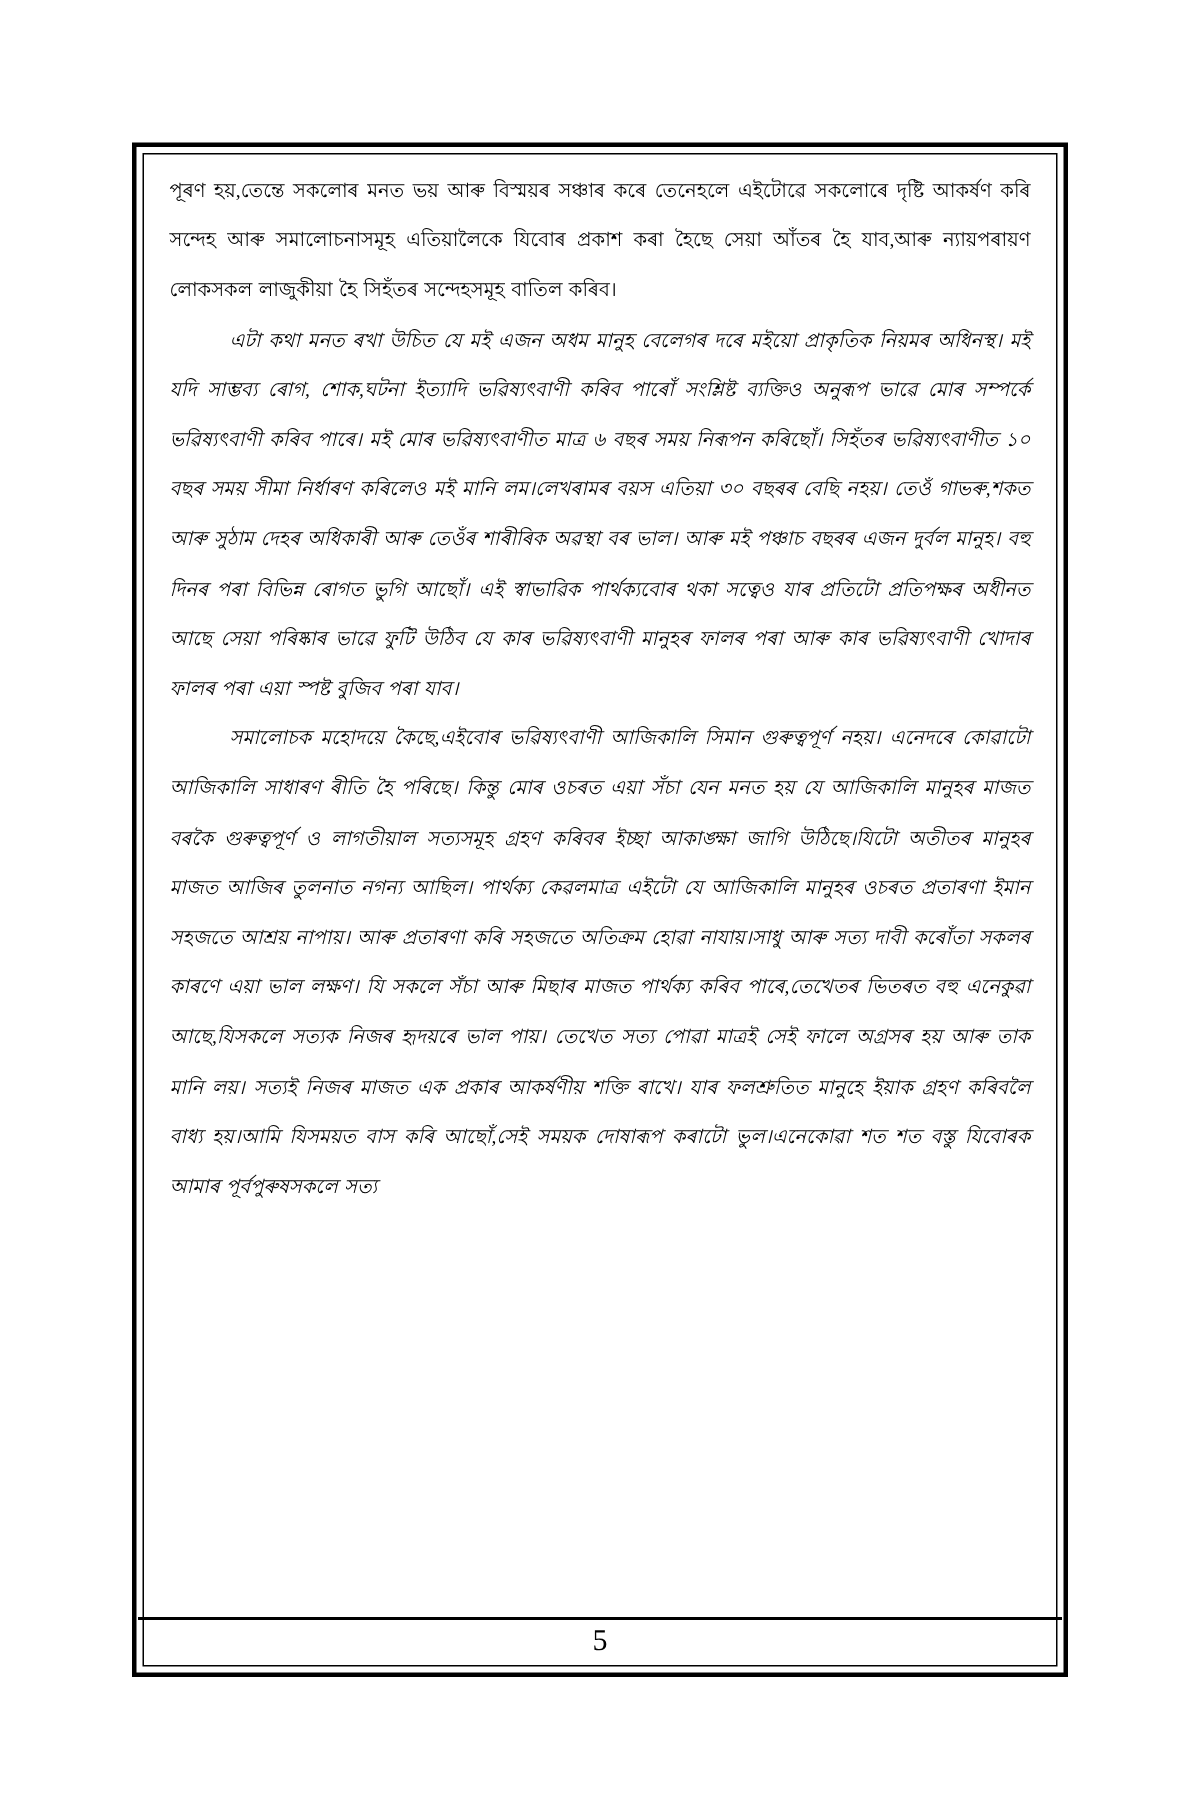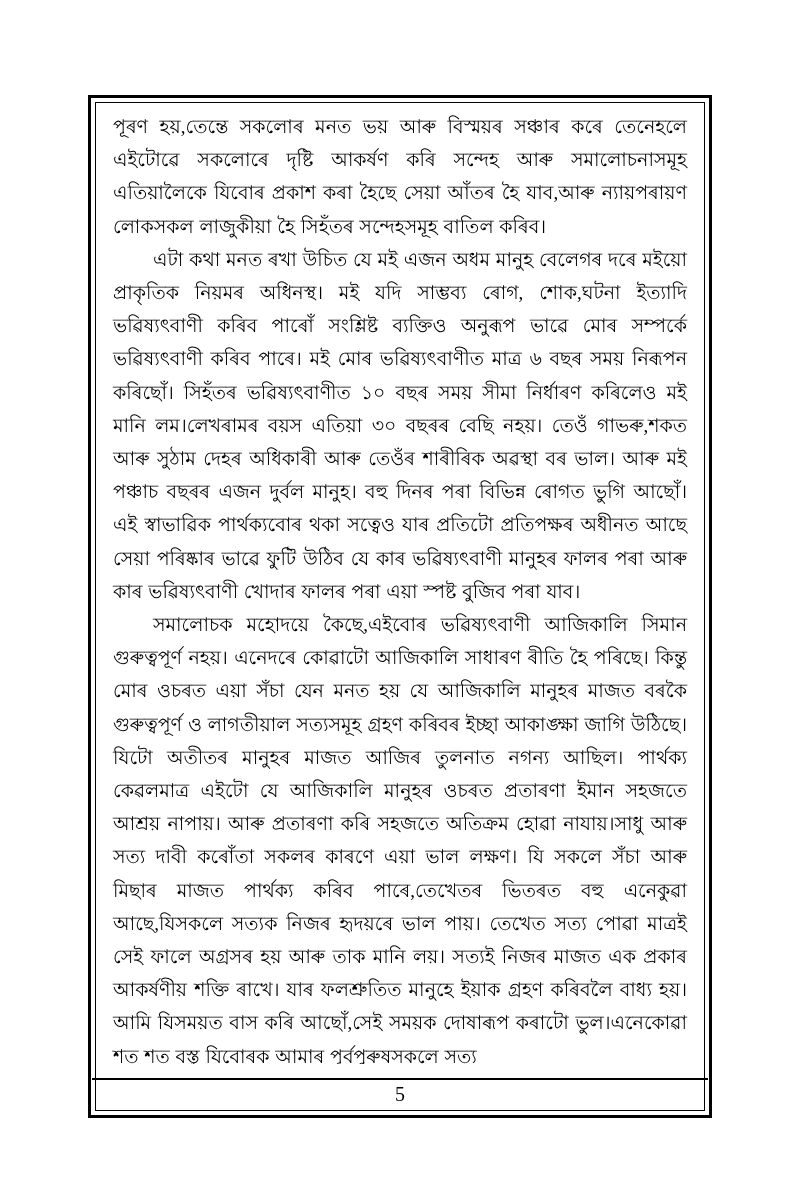--- a/index.html
+++ b/index.html
@@ -56,29 +56,30 @@
     position: absolute;
     left: 103px;
     top: 104px;
     width: 594px;
     height: 960px;
     padding: 6px 10px 0 10px;
     box-sizing: border-box;
     overflow: hidden;
   }
   .para {
-    font-size: 19px;
+    font-size: 13px;
     line-height: 33.2px;
     text-align: justify;
     text-justify: inter-word;
     margin: 0;
     word-spacing: 1px;
   }
   .para + .para {
     margin-top: 0;
+    font-style: italic;
   }
   .indent {
     text-indent: 40px;
   }
   .footer-rule {
     position: absolute;
     left: 92px;
     top: 1078px;
     width: 616px;
     height: 2px;

